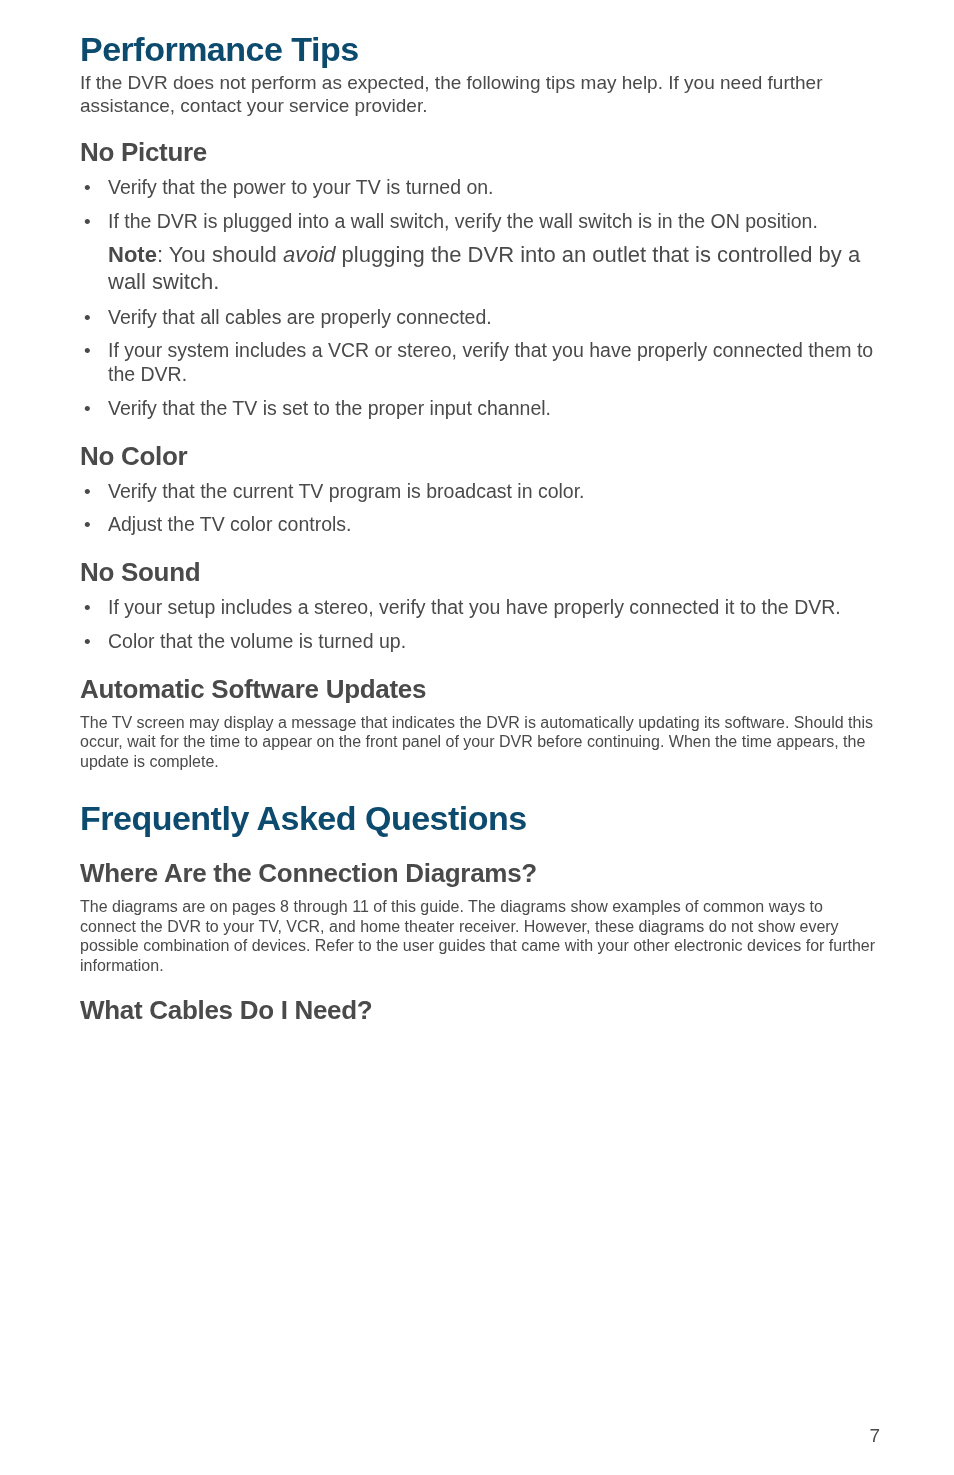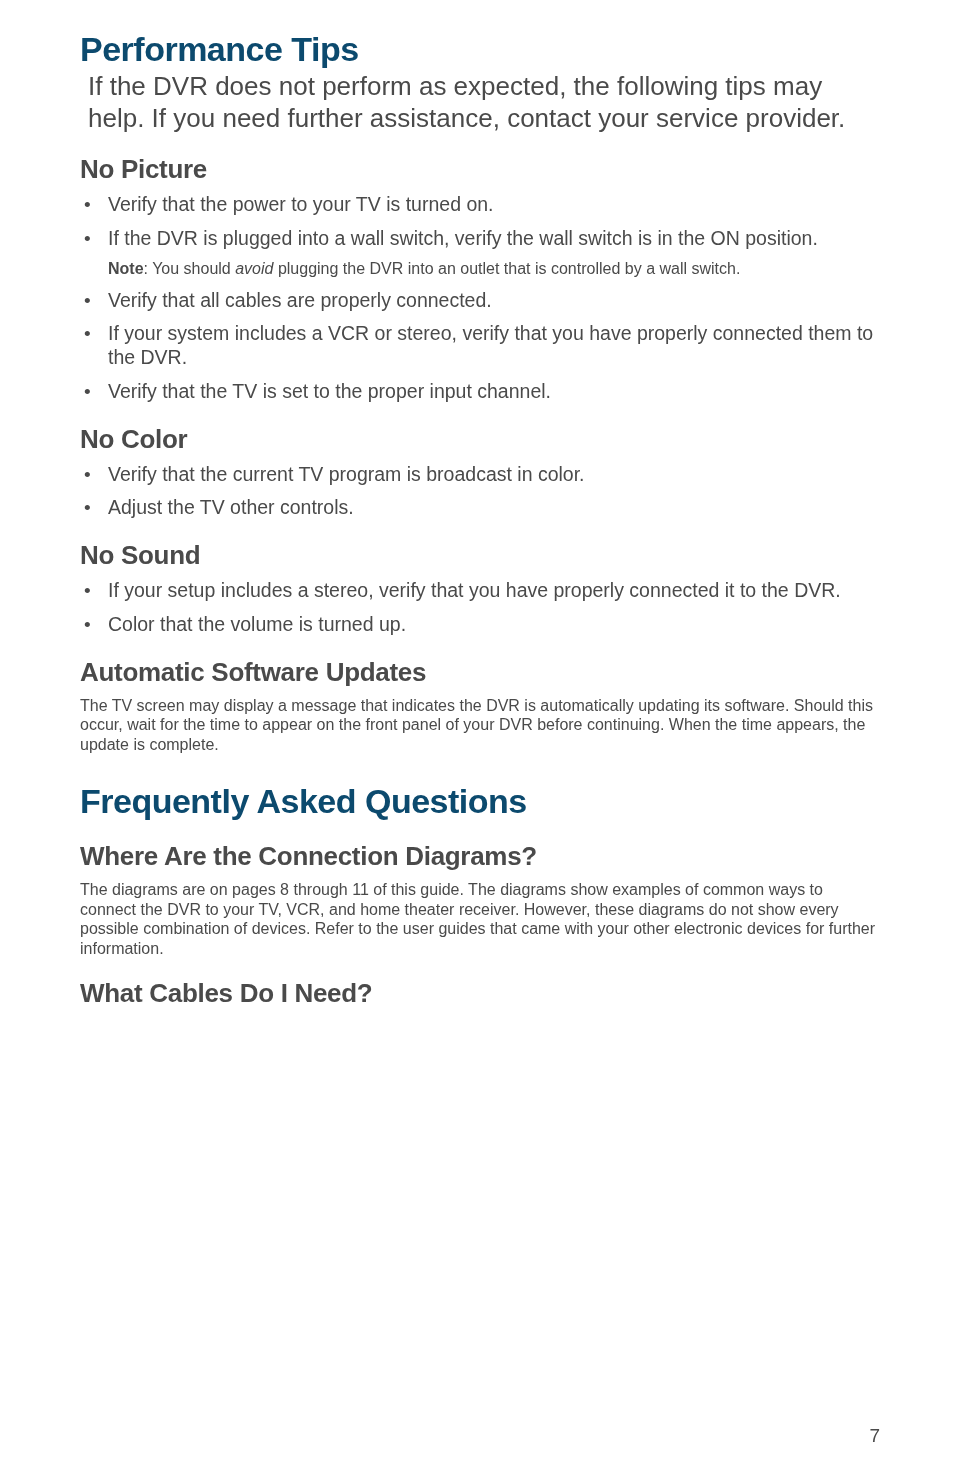--- a/index.html
+++ b/index.html
@@ -18,23 +18,23 @@
   }
   h1 {
     font-family: Arial, Helvetica, sans-serif;
     font-weight: bold;
     font-size: 34px;
     color: #0c4a6e;
     margin: 0 0 2px 0;
     letter-spacing: -0.5px;
   }
   .intro {
-    font-size: 26px;
+    font-size: 19px;
     line-height: 1.22;
-    margin: 0 0 20px 8px;
+    margin: 0 0 20px 0;
   }
   h2 {
     font-family: Arial, Helvetica, sans-serif;
     font-weight: bold;
     font-size: 26px;
     color: #4a4a4a;
     margin: 20px 0 8px 0;
     letter-spacing: -0.3px;
   }
   ul {
@@ -50,21 +50,21 @@
     position: relative;
   }
   li::before {
     content: "•";
     position: absolute;
     left: 4px;
     top: 0;
     font-size: 19px;
   }
   .note {
-    font-size: 16px;
+    font-size: 22px;
     line-height: 1.22;
     padding-left: 28px;
     margin-top: 6px;
   }
   .note .label {
     font-weight: bold;
   }
   .note .italic {
     font-style: italic;
   }
@@ -102,21 +102,21 @@
       </div>
     </li>
     <li>Verify that all cables are properly connected.</li>
     <li>If your system includes a VCR or stereo, verify that you have properly connected them to the DVR.</li>
     <li>Verify that the TV is set to the proper input channel.</li>
   </ul>
 
   <h2>No Color</h2>
   <ul>
     <li>Verify that the current TV program is broadcast in color.</li>
-    <li>Adjust the TV other controls.</li>
+    <li>Adjust the TV color controls.</li>
   </ul>
 
   <h2>No Sound</h2>
   <ul>
     <li>If your setup includes a stereo, verify that you have properly connected it to the DVR.</li>
     <li>Color that the volume is turned up.</li>
   </ul>
 
   <h2>Automatic Software Updates</h2>
   <p class="para">The TV screen may display a message that indicates the DVR is automatically updating its software. Should this occur, wait for the time to appear on the front panel of your DVR before continuing. When the time appears, the update is complete.</p>

